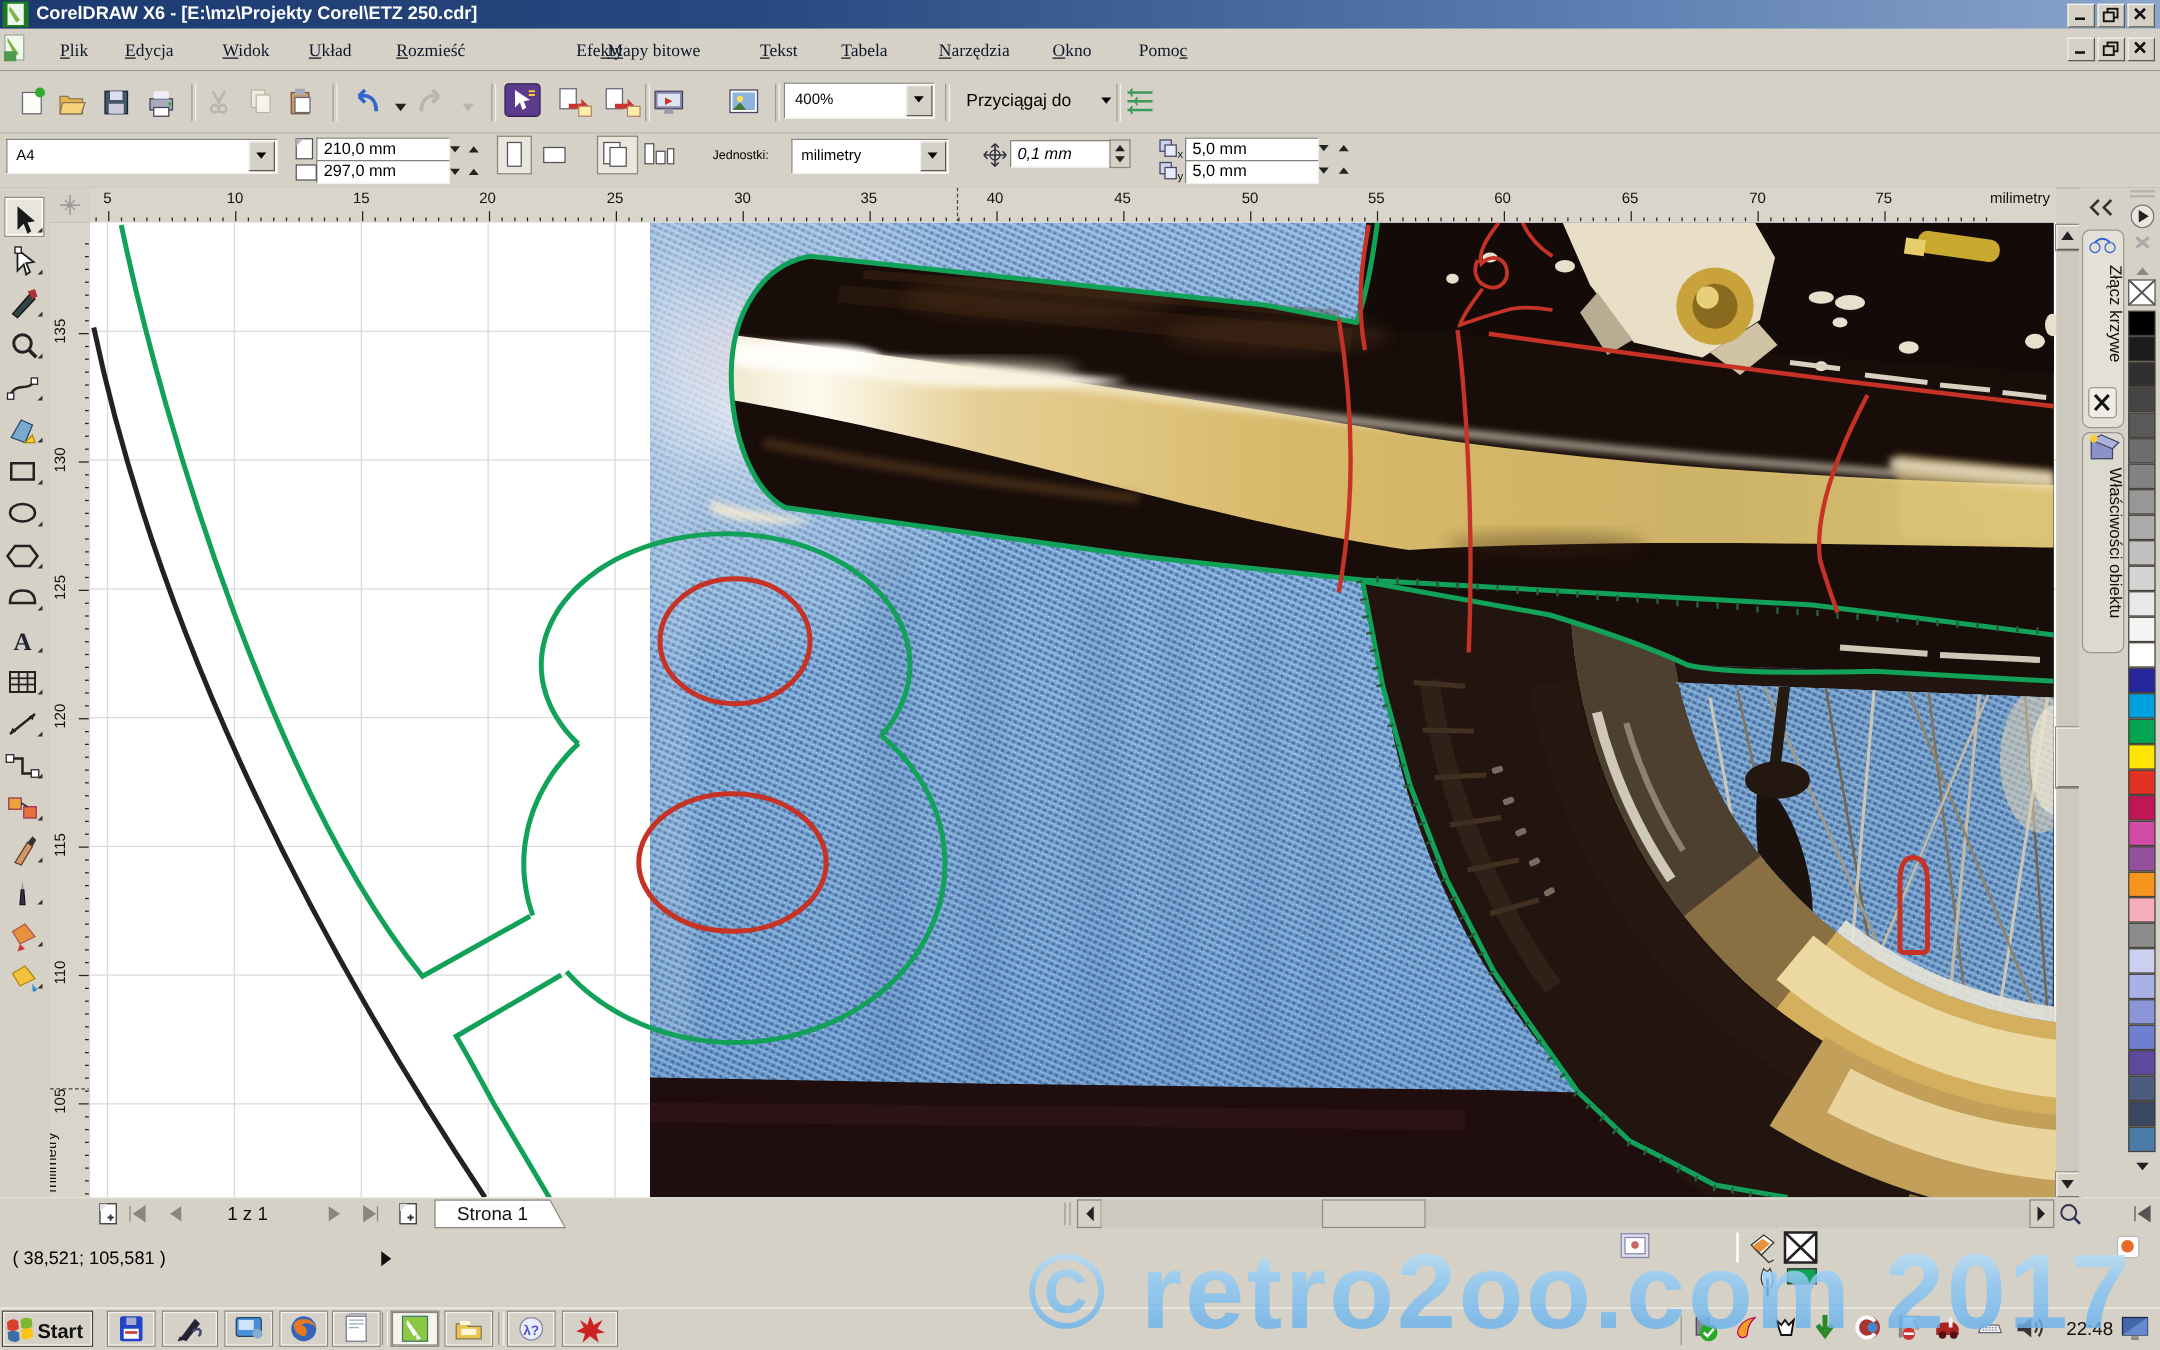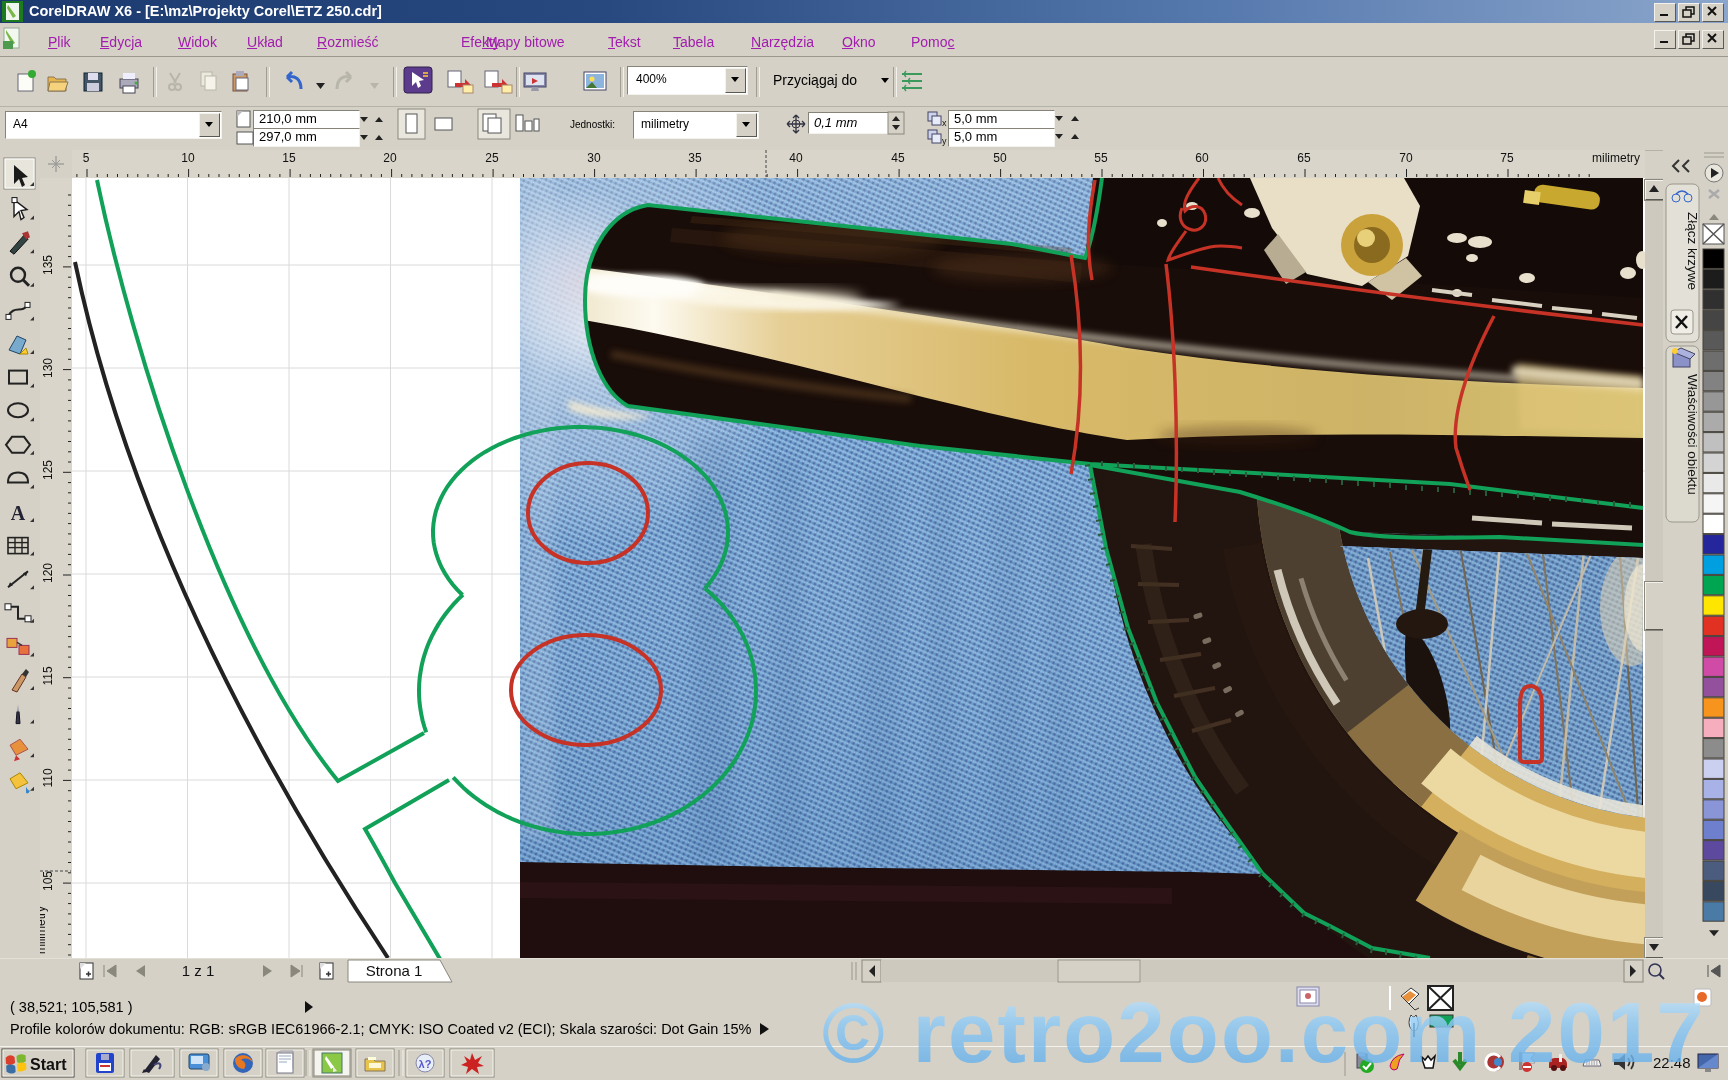--- a/index.html
+++ b/index.html
@@ -8,21 +8,21 @@
 .abs{position:absolute;}
 #titlebar{left:0;top:0;width:1728px;height:23px;
   background:linear-gradient(90deg,#1c3a70 0%,#27497f 35%,#5578ad 70%,#8ba6cc 100%);}
 #titlebar .ttext{left:29px;top:3px;color:#fff;font-weight:bold;font-size:14.5px;}
 .winbtns{display:flex;gap:2px;}
 .winbtn{width:20px;height:17px;background:#d5d1c6;border:1px solid;
   border-color:#f4f2ec #5a5a52 #5a5a52 #f4f2ec;font-size:10px;line-height:15px;
   text-align:center;font-weight:bold;color:#000;}
 #menubar{left:0;top:23px;width:1728px;height:33px;background:#d5d1c6;
   border-bottom:1px solid #9b988e;}
-#menubar .mitem{position:absolute;top:11px;font-size:14px;color:#a21caf;}
+#menubar .mitem{position:absolute;top:11px;font-size:14px;color:#0f172a;font-family:Liberation Serif, serif;}
 u{text-decoration:underline;}
 #toolbar{left:0;top:57px;width:1728px;height:49px;background:#d5d1c6;border-bottom:1px solid #b5b2a8;}
 .tsep{position:absolute;top:10px;width:2px;height:30px;border-left:1px solid #a09d93;border-right:1px solid #f2f0ea;}
 .combo{position:absolute;background:#fff;border:1px solid;border-color:#868378 #f4f2ec #f4f2ec #868378;font-size:12px;color:#000;}
 .combo .cbtn{position:absolute;right:1px;top:1px;bottom:1px;width:19px;background:#d5d1c6;border:1px solid;border-color:#f4f2ec #5a5a52 #5a5a52 #f4f2ec;}
 .arrdn{position:absolute;width:0;height:0;border-left:4px solid transparent;border-right:4px solid transparent;border-top:5px solid #000;}
 #propbar{left:0;top:107px;width:1728px;height:43px;background:#d5d1c6;border-bottom:1px solid #b5b2a8;}
 .spin{position:absolute;background:#fff;border:1px solid;border-color:#868378 #f4f2ec #f4f2ec #868378;font-size:13px;color:#000;padding-left:5px;}
 .lbl{position:absolute;font-size:10px;color:#000;}
 #corner{left:40px;top:150px;width:32px;height:28px;background:#d5d1c6;border-right:1px solid #b0ada3;border-bottom:1px solid #8a877d;}
@@ -1012,23 +1012,20 @@
       </g>
       <g transform="translate(1706,6)">
         <path d="M2,1 L2,13 M14,1 L5,7 L14,13 Z" fill="#555" stroke="#555"></path>
       </g>
     </svg></div>
 <div class="abs" id="status">
   <div class="abs" style="left:10px;top:15px;">( 38,521; 105,581 )</div>
   <svg class="abs" style="left:303px;top:16px;" width="12" height="14">
       <path d="M2,1 L10,7 L2,13 Z" fill="#111"></path>
     </svg>
-  <div class="abs" style="left:10px;top:37px;">Profile kolorów dokumentu: RGB: sRGB IEC61966-2.1; CMYK: ISO Coated v2 (ECI); Skala szarości: Dot Gain 15%&nbsp;&nbsp;<svg width="11" height="12" style="vertical-align:-1px">
-        <path d="M1,0 L10,6 L1,12 Z" fill="#111"></path>
-      </svg></div>
   <svg width="1728" height="62" style="position:absolute;left:0;top:0">
       <g transform="translate(1297,3)">
         <rect x="0" y="0" width="22" height="19" fill="#dde" stroke="#88a"></rect>
         <rect x="3" y="3" width="16" height="13" fill="#fff" stroke="#88a"></rect>
         <circle cx="11" cy="9" r="3" fill="#c66"></circle>
       </g>
       <line x1="1390" y1="2" x2="1390" y2="26" stroke="#fff" stroke-width="2"></line>
       <g transform="translate(1397,2)">
         <path d="M4,10 L14,2 L22,8 L12,18 Z" fill="#fff" stroke="#333"></path>
         <path d="M6,12 L14,20 L18,24 L22,22" fill="none" stroke="#333"></path>

